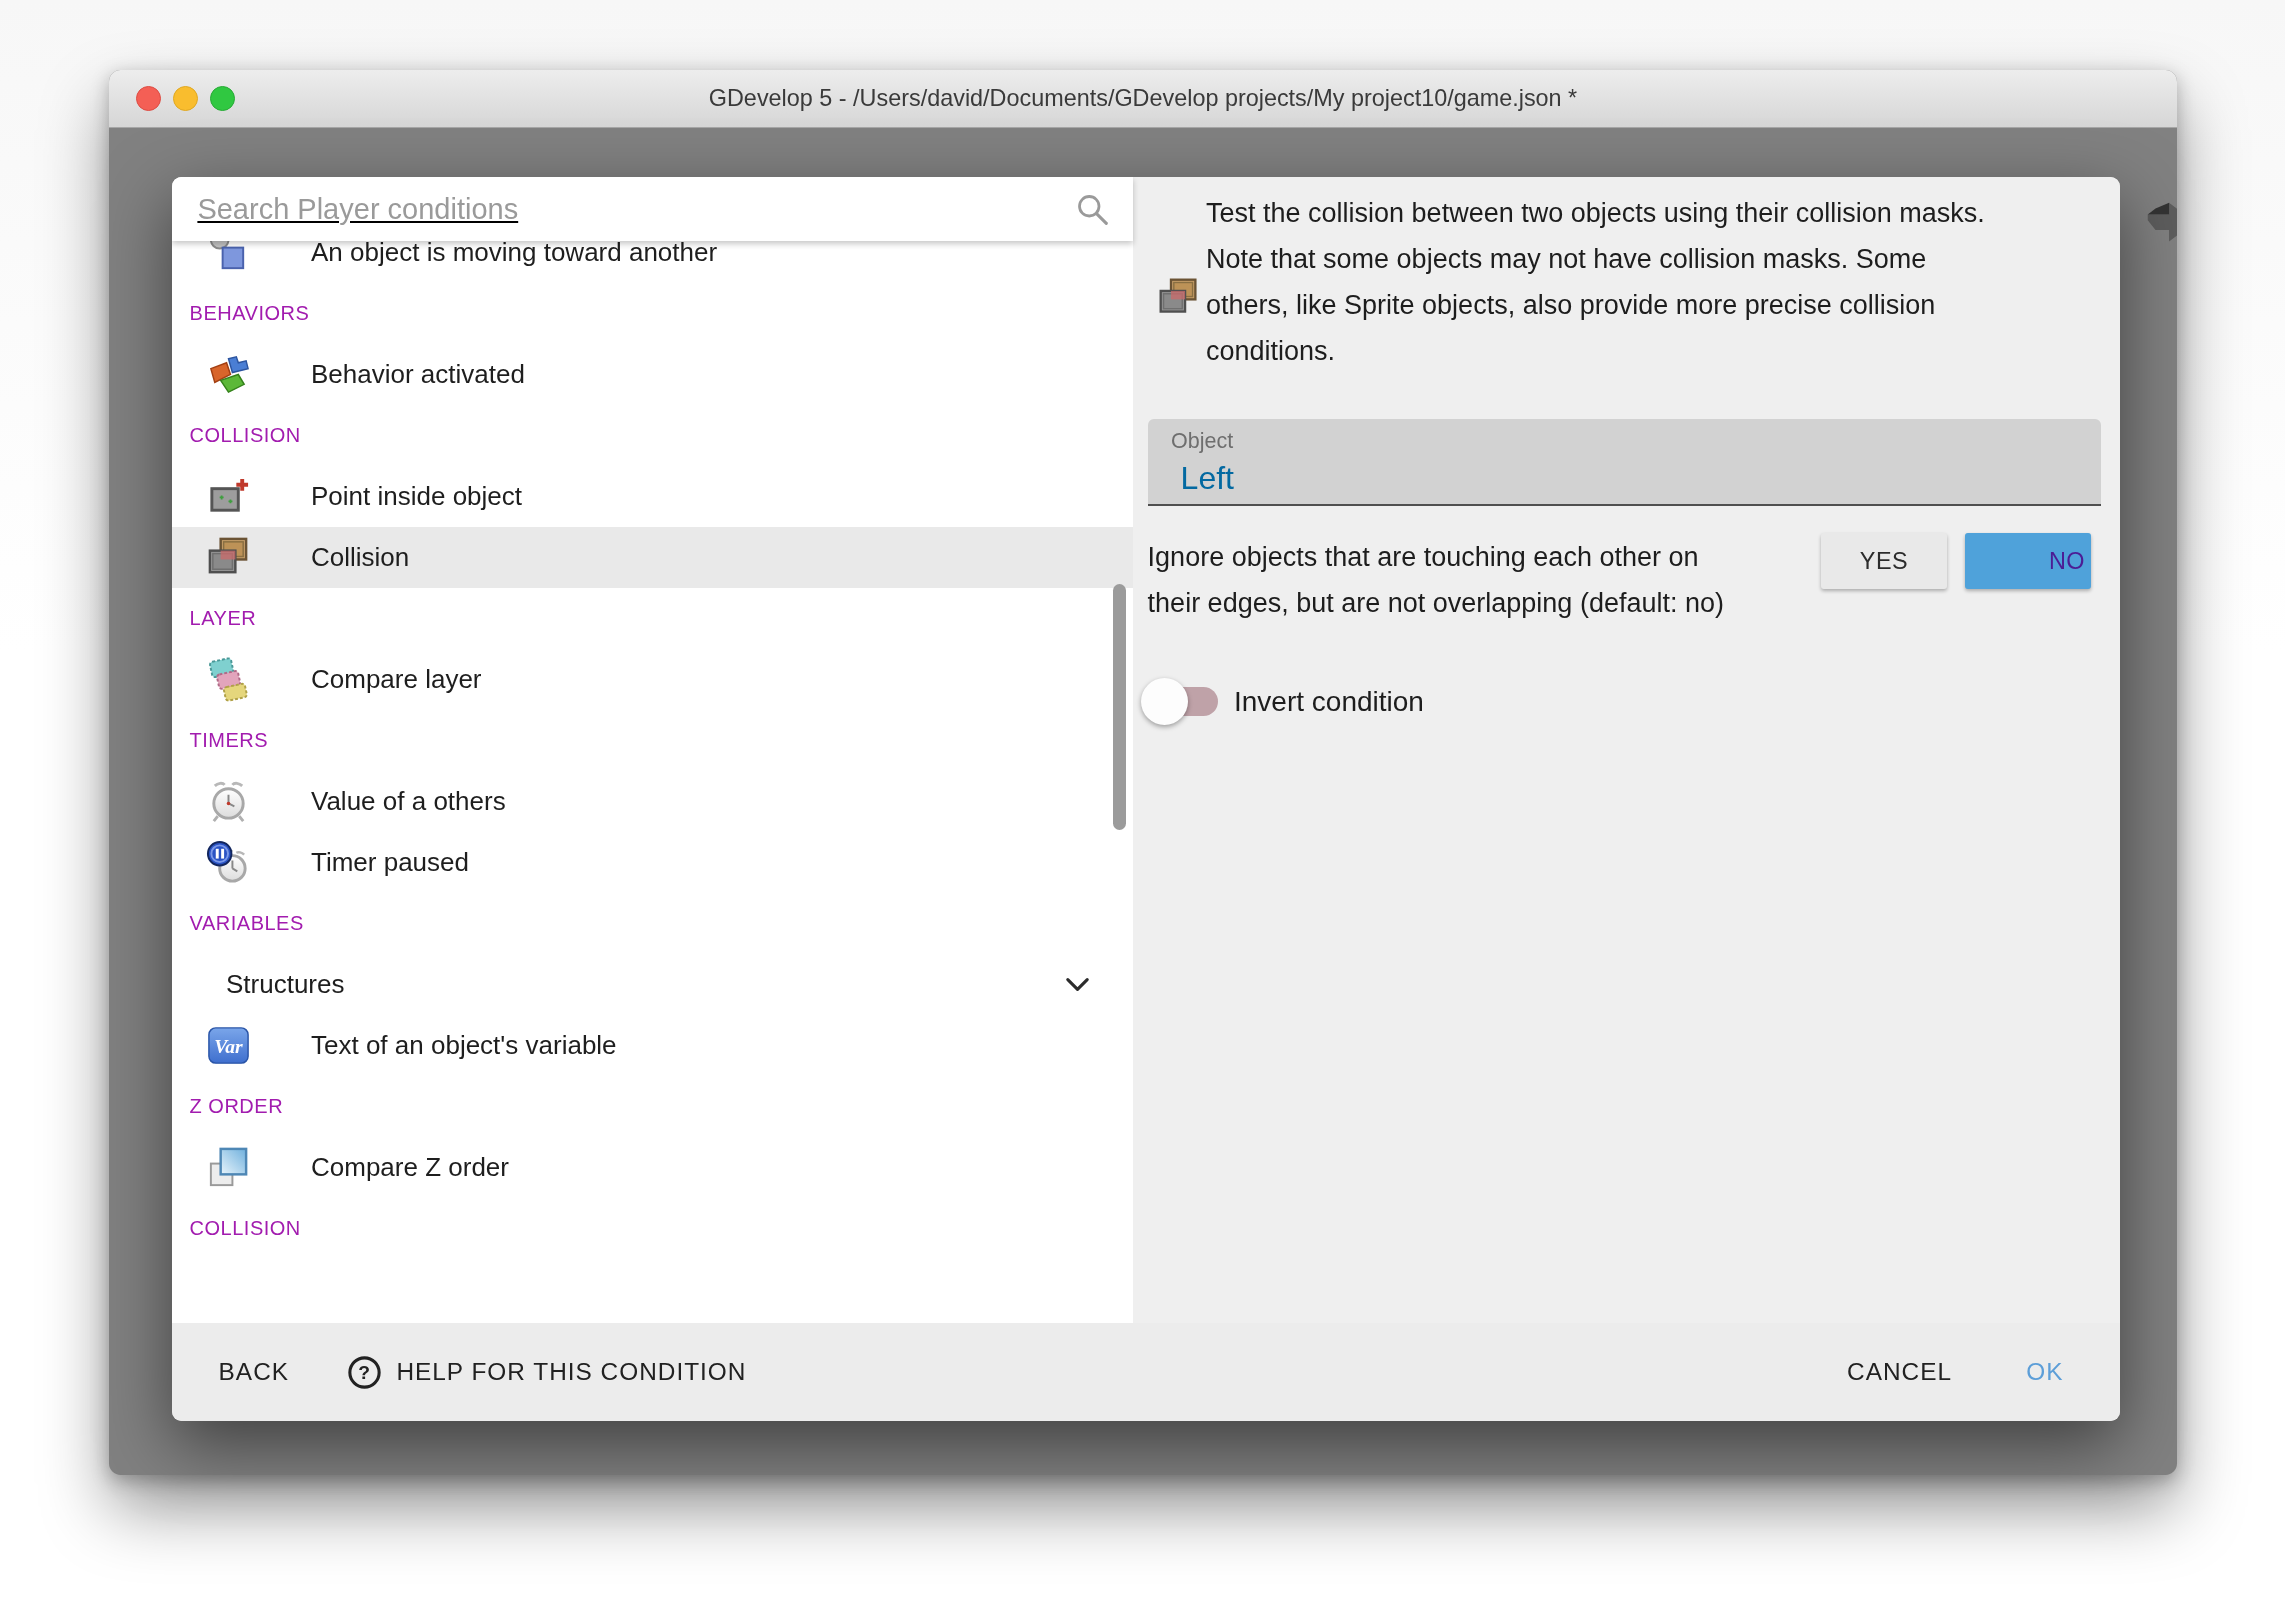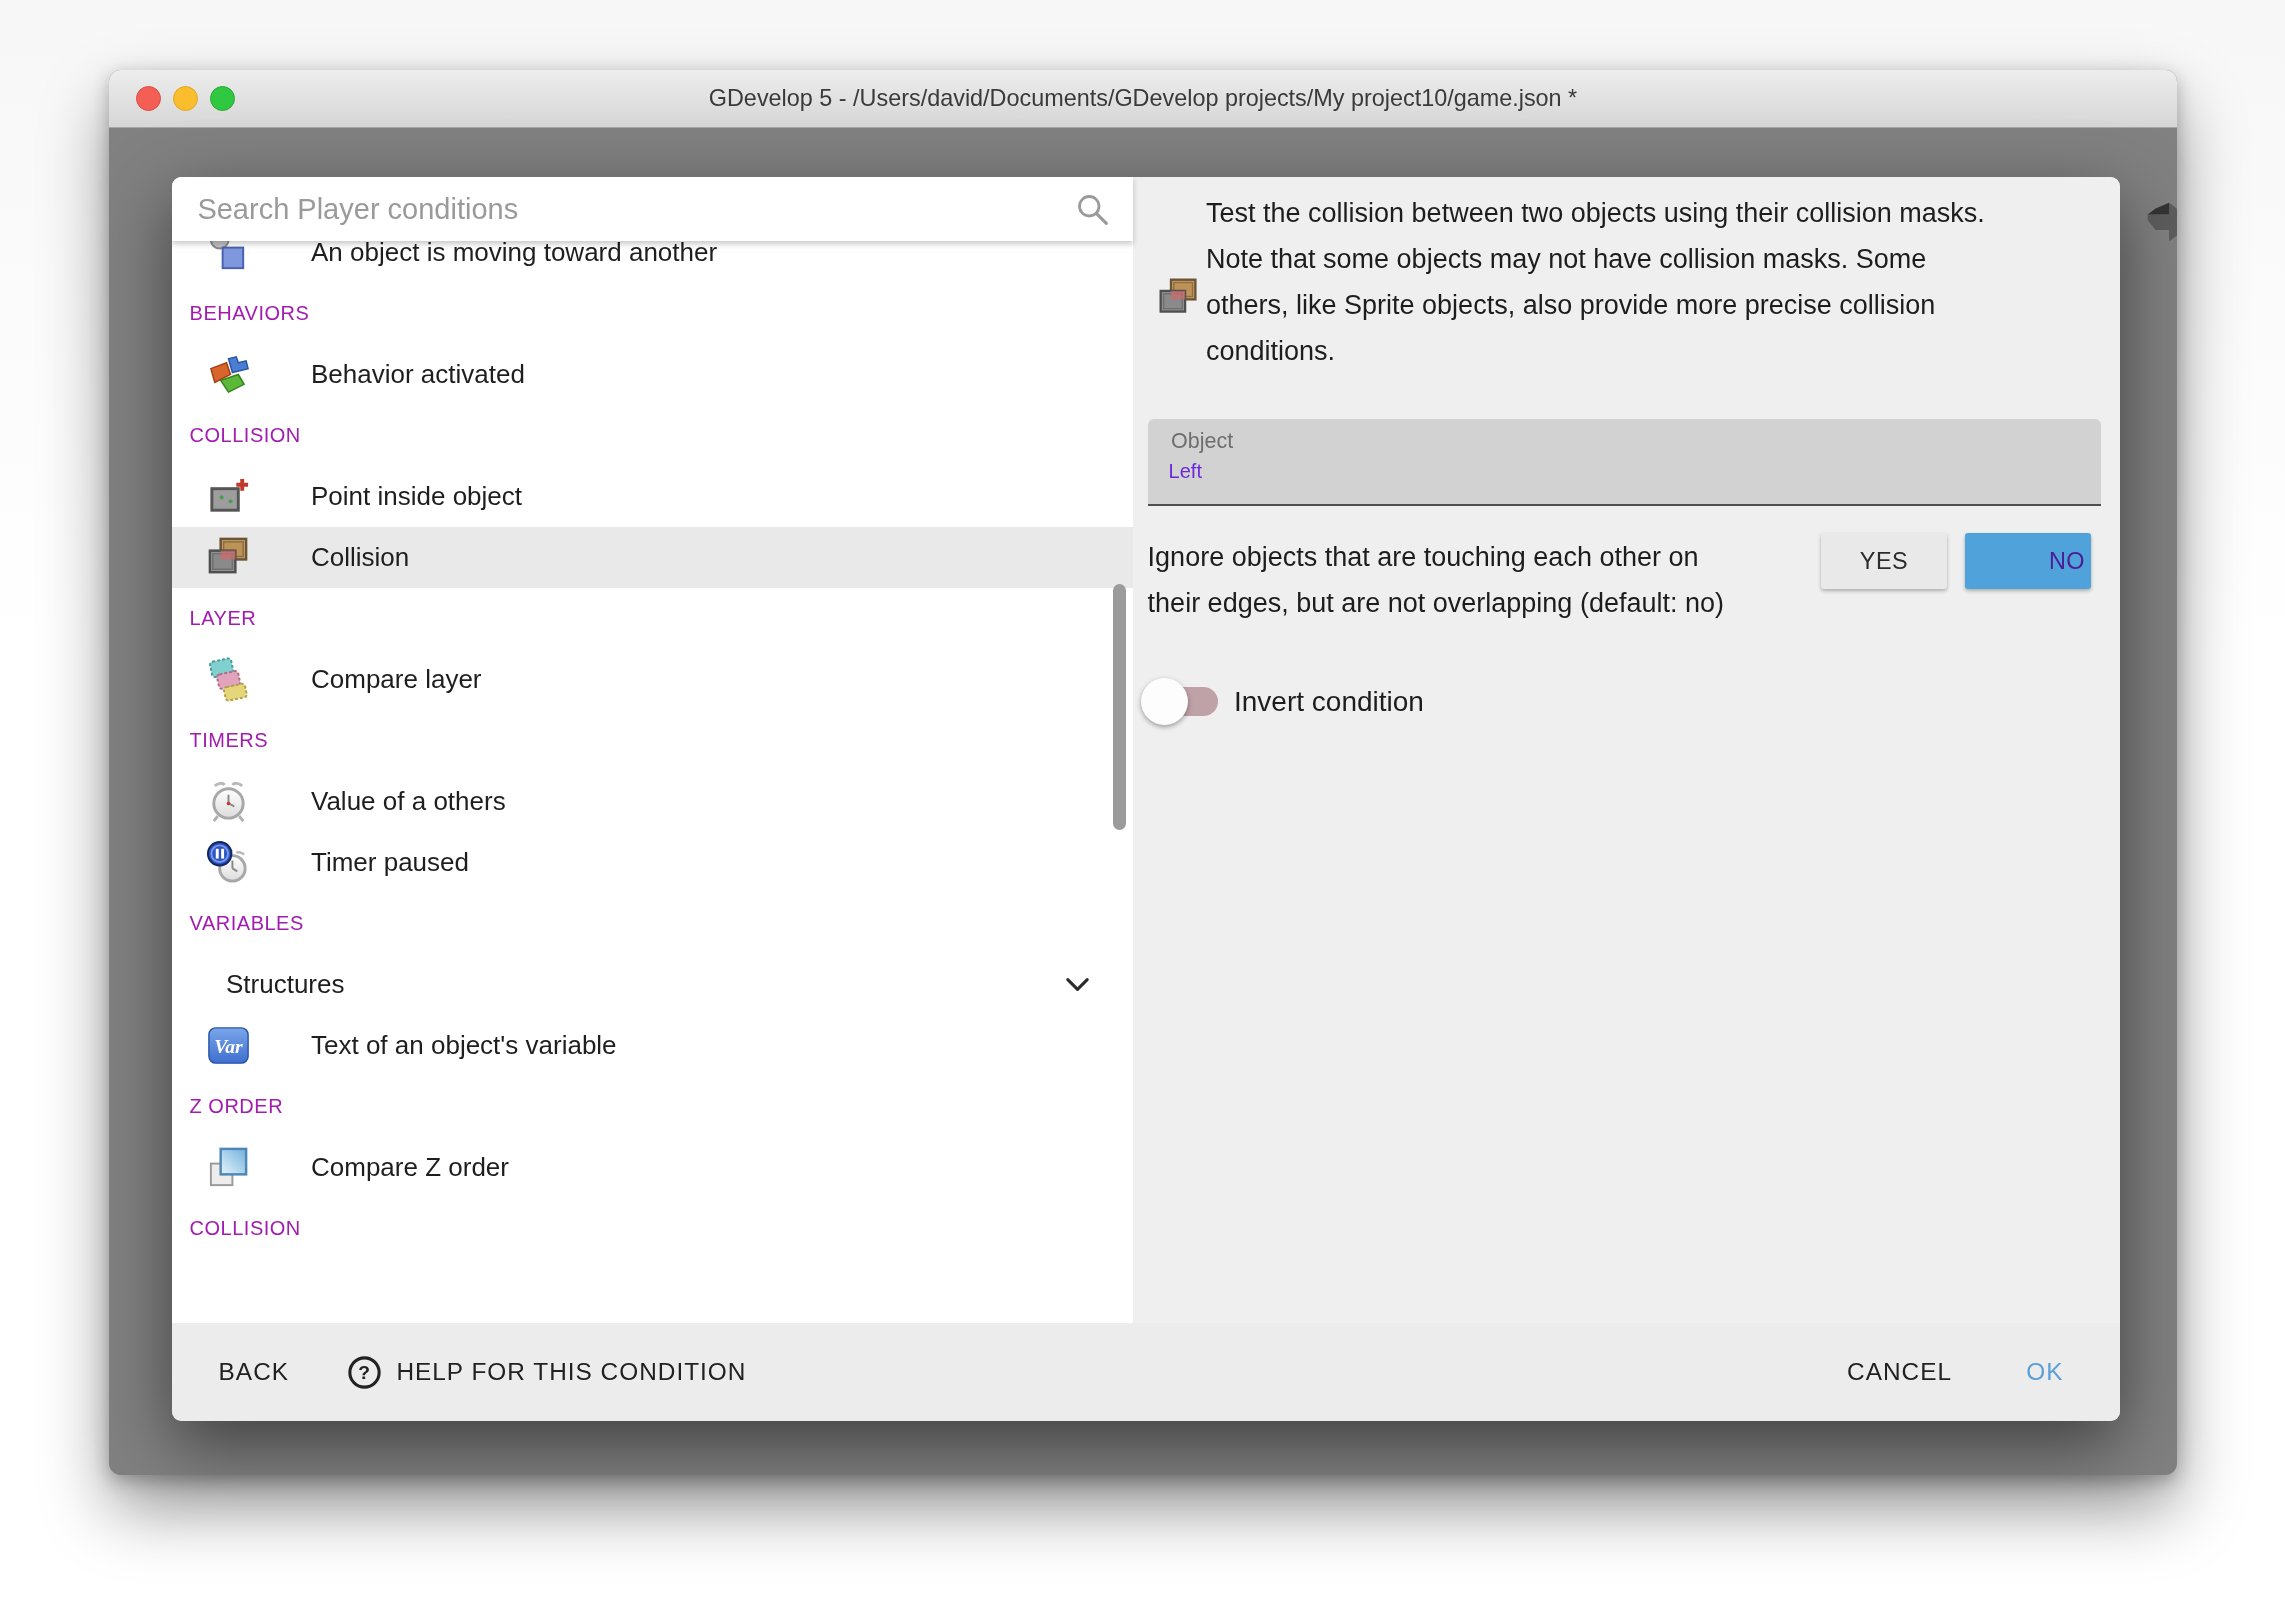--- a/index.html
+++ b/index.html
@@ -47,21 +47,21 @@
     position:absolute;left:172px;top:177px;width:1948px;height:1244px;
     border-radius:9.8px;overflow:hidden;background:#efefef;
     box-shadow:0 23.4px 68px rgba(0,0,0,.5);
     display:flex;flex-direction:column;
   }
   .dialog-main{flex:1;display:flex;min-height:0;}
   .left-panel{width:961px;background:#ffffff;position:relative;display:flex;flex-direction:column;}
   .search-bar{
     position:relative;height:64px;flex:none;background:#fff;z-index:3;
     box-shadow:0 2.9px 5.9px rgba(0,0,0,.22);
-    display:flex;align-items:center;
+    display:flex;align-items:center;text-decoration:underline;
   }
   .search-input{
     border:none;outline:none;flex:1;margin-left:23.4px;font-size:29px;color:#222;
     font-family:inherit;background:transparent;
   }
   .search-input::placeholder{color:#9a9a9a;opacity:1;}
   .search-mag{width:39px;height:39px;margin-right:21.5px;flex:none;}
   .cond-list{flex:1;overflow:hidden;position:relative;padding-top:0;}
   .list-inner{margin-top:-19.5px;}
   .row{height:61px;display:flex;align-items:center;}
@@ -82,21 +82,21 @@
   .desc-text{
     position:absolute;left:73px;top:12.7px;width:897px;
     font-size:27px;line-height:46px;color:#1d1d1d;white-space:pre-line;
   }
   .object-field{
     position:absolute;left:14.6px;top:242px;width:953px;height:85px;
     background:#d2d2d2;border-bottom:2.9px solid #4f4f4f;
     border-top-left-radius:5.9px;border-top-right-radius:5.9px;cursor:text;
   }
   .object-label{position:absolute;left:23.4px;top:9.8px;font-size:21.5px;color:#6e6e6e;}
-  .object-value{position:absolute;left:21px;top:41px;font-size:20px;color:#6d28d9;}
+  .object-value{position:absolute;left:33px;top:41px;font-size:32px;color:#0369a1;}
   .ignore-text{
     position:absolute;left:14.6px;top:357px;width:663px;
     font-size:27px;line-height:46px;color:#1d1d1d;white-space:pre-line;
   }
   .btn-yn{
     position:absolute;top:356px;width:126px;height:56px;border:none;border-radius:2.9px;
     font-family:inherit;font-size:23.4px;letter-spacing:0.5px;cursor:pointer;
   }
   .btn-yes{left:688px;background:#e9e9e9;color:#2c2c2c;box-shadow:0 2px 3.9px rgba(0,0,0,.28);}
   .btn-no{left:832px;background:#4fa2da;color:#4c1d95;box-shadow:0 2px 3.9px rgba(0,0,0,.28);text-align:right;}

